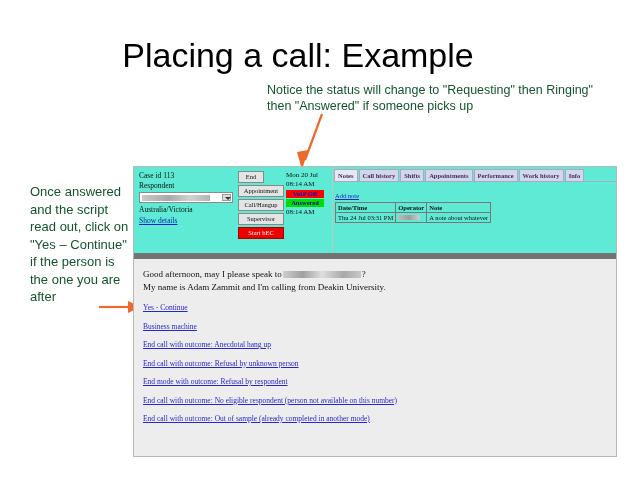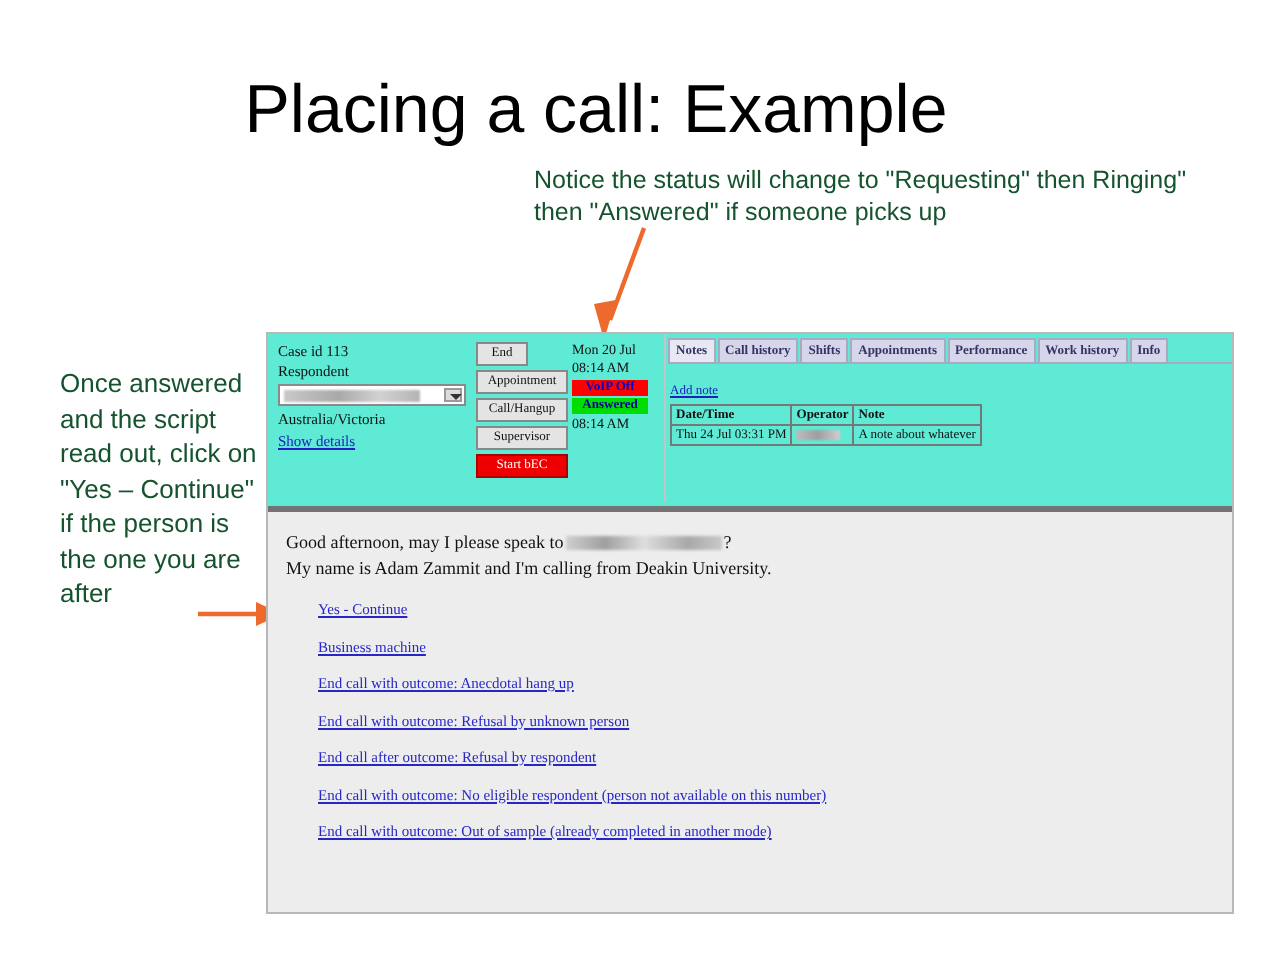--- a/index.html
+++ b/index.html
@@ -250,39 +250,39 @@
     filter: blur(0.5px);
     margin: 1px 0;
   }
 
   
   #script-area {
     position: absolute;
     left: 0; top: 86px;
     right: 0; bottom: 0;
     background: #ededed;
-    border-top: 3px solid #737373;
+    border-top: 6px solid #737373;
     padding: 9px 0 0 9px;
     box-sizing: border-box;
   }
   #script-text {
     font-family: "Liberation Serif", serif;
     font-size: 9px;
     line-height: 12.5px;
     color: #111111;
   }
   #script-text .redact-inline {
     display: inline-block;
     width: 78px; height: 7px;
     vertical-align: -1px;
     background: linear-gradient(90deg,#cfcfcf,#9f9f9f 25%,#dedede 50%,#a8a8a8 78%,#c8c8c8);
     filter: blur(0.7px);
     margin: 0 1px;
   }
-  #script-links { margin-top: 10px; margin-left: 16px; }
+  #script-links { margin-top: 10px; }
   #script-links a {
     display: block;
     font-family: "Liberation Serif", serif;
     font-size: 7.5px;
     line-height: 10px;
     color: #2727c8;
     text-decoration: underline;
     margin-bottom: 8.5px;
     white-space: nowrap;
   }
@@ -379,19 +379,19 @@
         <span>Good afternoon, may I please speak to</span><span class="redact-inline"></span><span>?</span>
       </div>
       <div>My name is Adam Zammit and I'm calling from Deakin University.</div>
     </div>
 
     <div id="script-links">
       <a href="#">Yes - Continue</a>
       <a href="#">Business machine</a>
       <a href="#">End call with outcome: Anecdotal hang up</a>
       <a href="#">End call with outcome: Refusal by unknown person</a>
-      <a href="#">End call after outcome: Refusal by respondent</a>
+      <a href="#">End mode with outcome: Refusal by respondent</a>
       <a href="#">End call with outcome: No eligible respondent (person not available on this number)</a>
       <a href="#">End call with outcome: Out of sample (already completed in another mode)</a>
     </div>
   </div>
 
 </div>
 
 </body></html>

